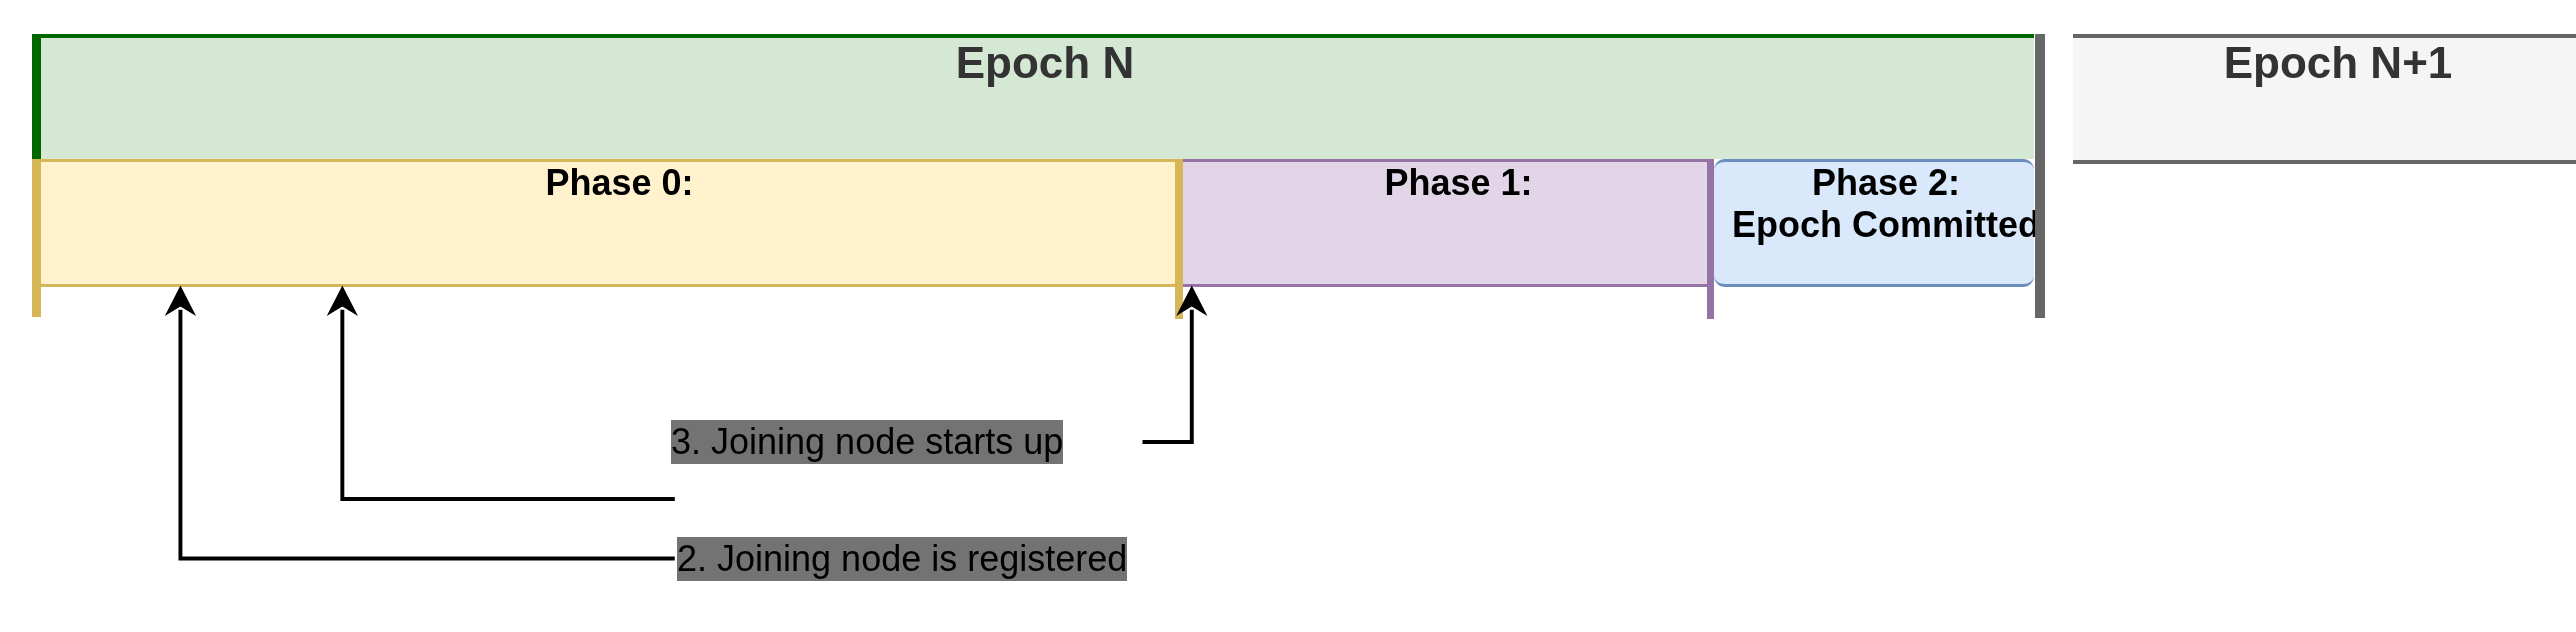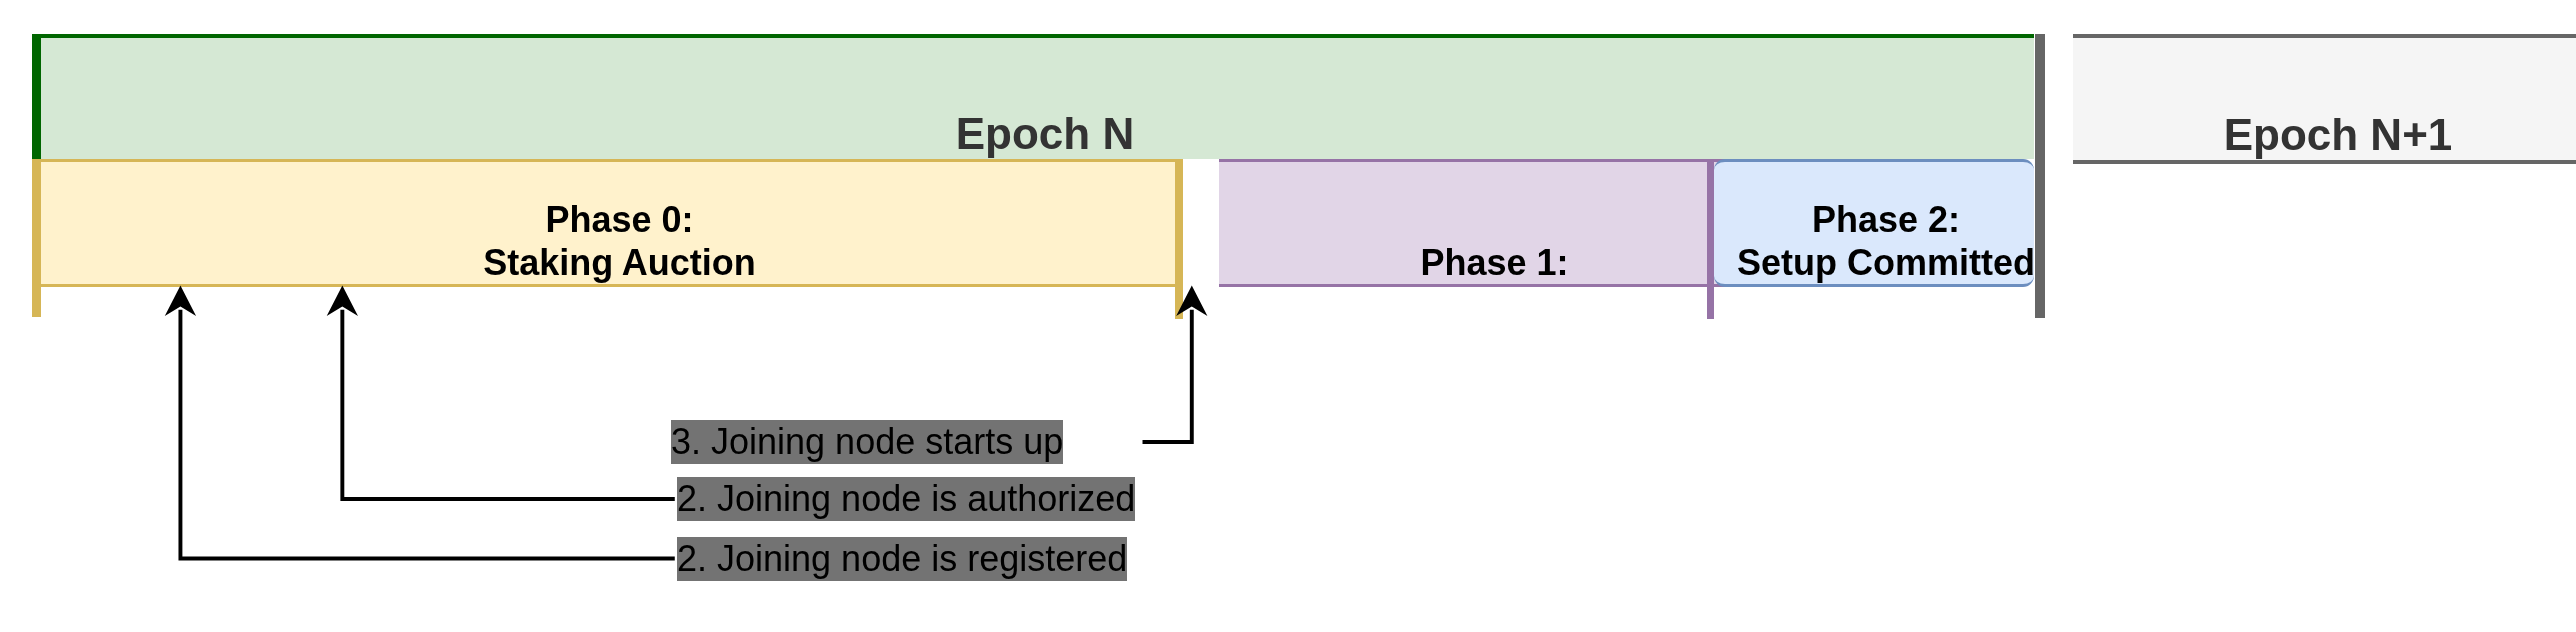--- a/index.html
+++ b/index.html
@@ -14,21 +14,21 @@
     height: 632px;
     background: #ffffff;
     overflow: hidden;
   }
   .box {
     position: absolute;
     box-sizing: border-box;
     display: flex;
     flex-direction: column;
     align-items: center;
-    justify-content: flex-end;
+    justify-content: flex-start;
     text-align: center;
     padding-left: 24px;
   }
   
   .epoch-n {
     left: 32px; top: 34px; width: 2002px; height: 125px;
     background: #d5e8d4;
     border-top: 4.7px solid #006600;
   }
   .epoch-n1 {
@@ -49,21 +49,20 @@
     left: 32px; top: 159px; width: 1151px; height: 128px;
     background: #fff2cc;
     border-top: 3.9px solid #d6b656;
     border-bottom: 3.9px solid #d6b656;
   }
   .phase-1 {
     left: 1183px; top: 159px; width: 527px; height: 128px;
     background: #e1d5e7;
     border-top: 3.1px solid #9673a6;
     border-bottom: 3.1px solid #9673a6;
-    margin-left: 36px;
   }
   .phase-2 {
     left: 1714px; top: 159px; width: 320px; height: 128px;
     background: #dae8fc;
     border-top: 3.1px solid #6c8ebf;
     border-bottom: 3.1px solid #6c8ebf;
     border-radius: 11px;
   }
   .phase-label {
     font-size: 36px;
@@ -109,43 +108,41 @@
 
   <div class="box epoch-n">
     <span class="epoch-title">Epoch N</span>
   </div>
   <div class="box epoch-n1">
     <span class="epoch-title">Epoch N+1</span>
   </div>
 
   <div class="box phase-0">
     <span class="phase-label">Phase 0:</span>
-    <span class="phase-label">Staking Auction</span>
   </div>
   <div class="box phase-1">
     <span class="phase-label">Phase 1:</span>
   </div>
   <div class="box phase-2">
     <span class="phase-label">Phase 2:</span>
-    <span class="phase-label">Setup Committed</span>
+    <span class="phase-label">Epoch Committed</span>
   </div>
 
   <div class="vbar bar-epoch-start"></div>
   <div class="vbar bar-phase0-start"></div>
   <div class="vbar bar-phase0-end"></div>
   <div class="vbar bar-phase1-end"></div>
   <div class="vbar bar-epoch-bound"></div>
 
   <svg id="arrows" viewBox="0 0 3292 808" xmlns="http://www.w3.org/2000/svg">
     <path d="M 862 714 L 230 714 L 230 396"></path>
     <polygon points="230,365 210,404 230,392 250,404"></polygon>
     <path d="M 862 638 L 437 638 L 437 396"></path>
     <polygon points="437,365 417,404 437,392 457,404"></polygon>
     <path d="M 1460 565 L 1523 565 L 1523 396"></path>
     <polygon points="1523,365 1503,404 1523,392 1543,404"></polygon>
   </svg>
 
   <div class="event-label event-3">3. Joining node starts up</div>
-  <div class="event-label event-2">2. Joining node is authorized</div>
   <div class="event-label event-1">2. Joining node is registered</div>
 
 </div>
 
 
 </body></html>

